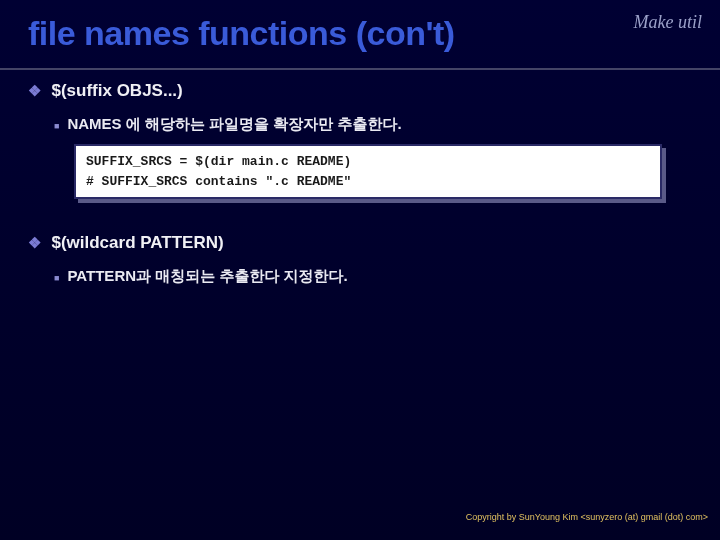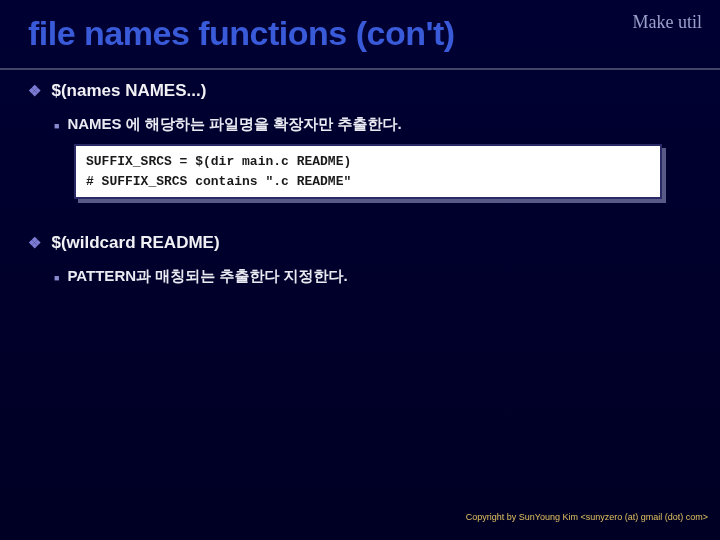--- a/index.html
+++ b/index.html
@@ -21,20 +21,21 @@
     content: "";
     position: absolute;
     left: 0; top: 68px; right: 0;
     height: 2px;
     background: #444466;
   }
   .corner {
     position: absolute;
     top: 12px; right: 18px;
     color: #9aa0c8;
+    font-style: italic;
     font-family: Georgia, serif;
     font-size: 18px;
   }
   .title {
     font-size: 34px;
     font-weight: 700;
     color: #3a5bd9;
     font-family: "Arial Narrow", Arial, sans-serif;
     letter-spacing: -0.5px;
     margin-top: 4px;
@@ -112,37 +113,37 @@
 
   <div class="corner">Make util</div>
 
   <div class="title">file names functions (con't)</div>
 
   <div class="body">
 
     <div class="sec">
       <div class="bullet1">
         <span class="diamond">❖</span>
-        <span>$(names NAMES...)</span>
+        <span>$(suffix OBJS...)</span>
       </div>
       <div class="bullet2">
         <span class="square">■</span>
         <span>NAMES 에 해당하는 파일명을 확장자만 추출한다.</span>
       </div>
       <div class="codebox">
         <div class="shadow"></div>
         <div class="inner">SUFFIX_SRCS = $(dir main.c README)
 # SUFFIX_SRCS contains ".c README"</div>
       </div>
     </div>
 
     <div class="sec">
       <div class="bullet1">
         <span class="diamond">❖</span>
-        <span>$(wildcard README)</span>
+        <span>$(wildcard PATTERN)</span>
       </div>
       <div class="bullet2">
         <span class="square">■</span>
         <span>PATTERN과 매칭되는 추출한다 지정한다.</span>
       </div>
     </div>
 
   </div>
 
   <div class="footer">Copyright by SunYoung Kim &lt;sunyzero (at) gmail (dot) com&gt;</div>

